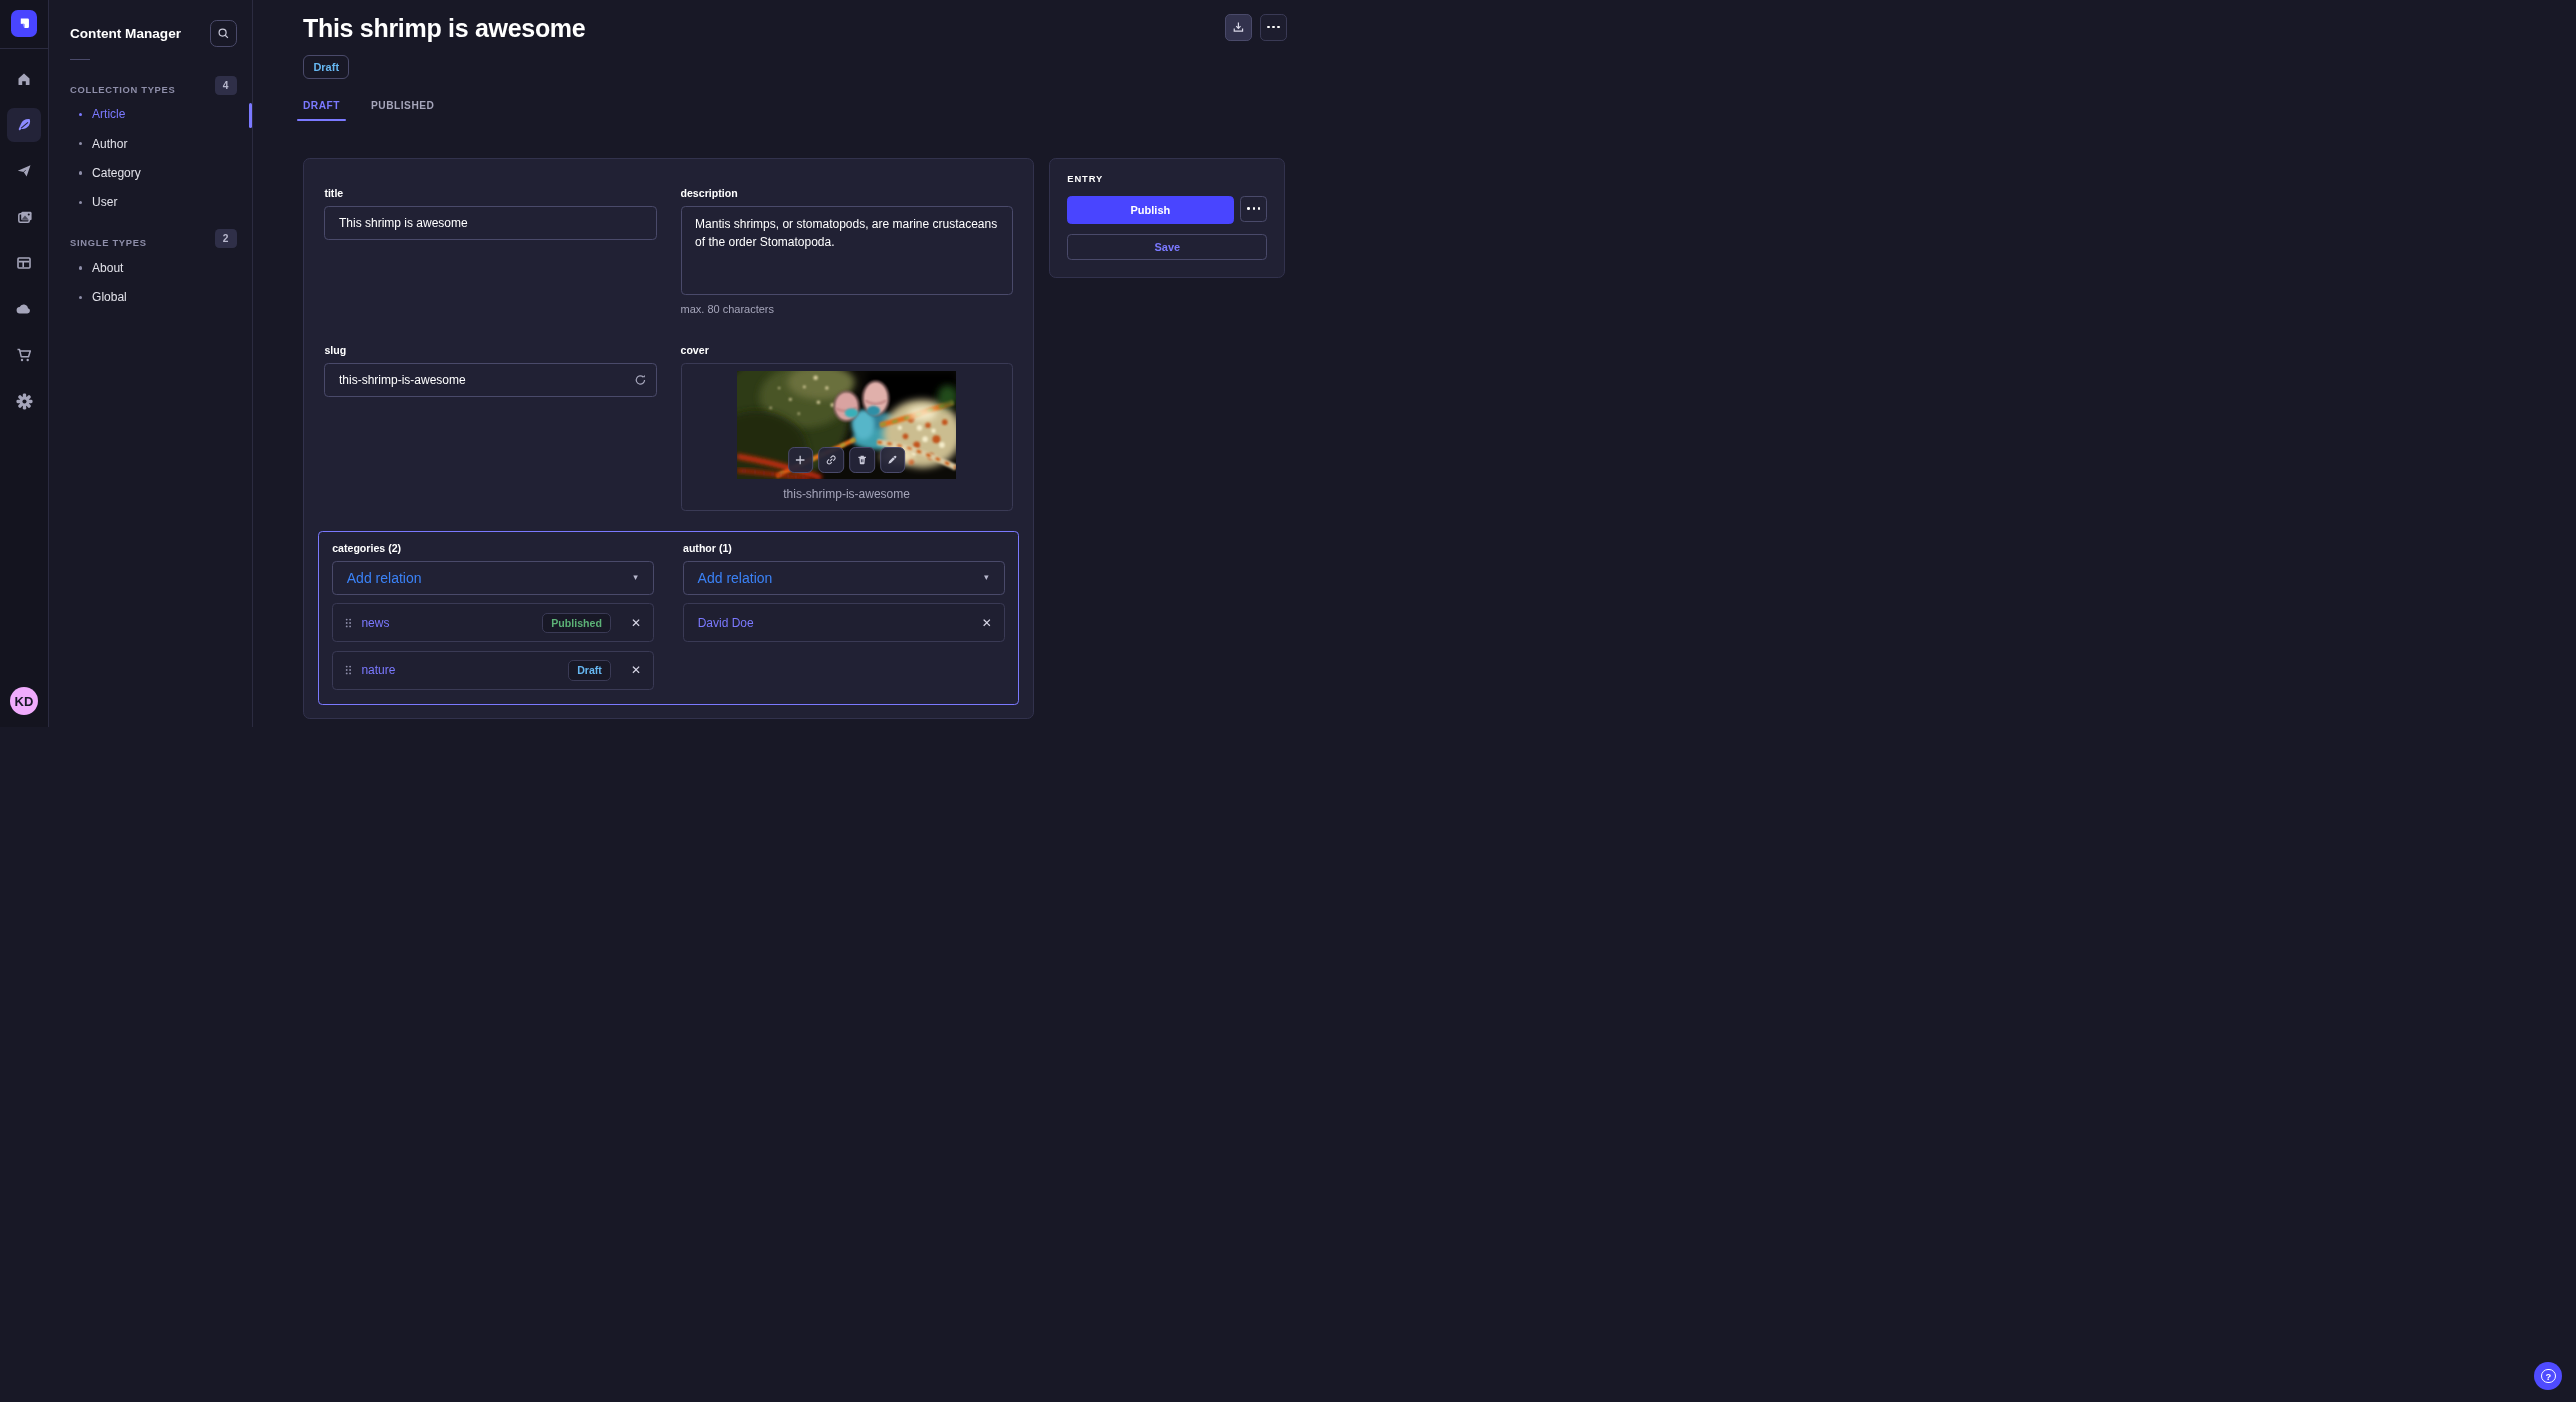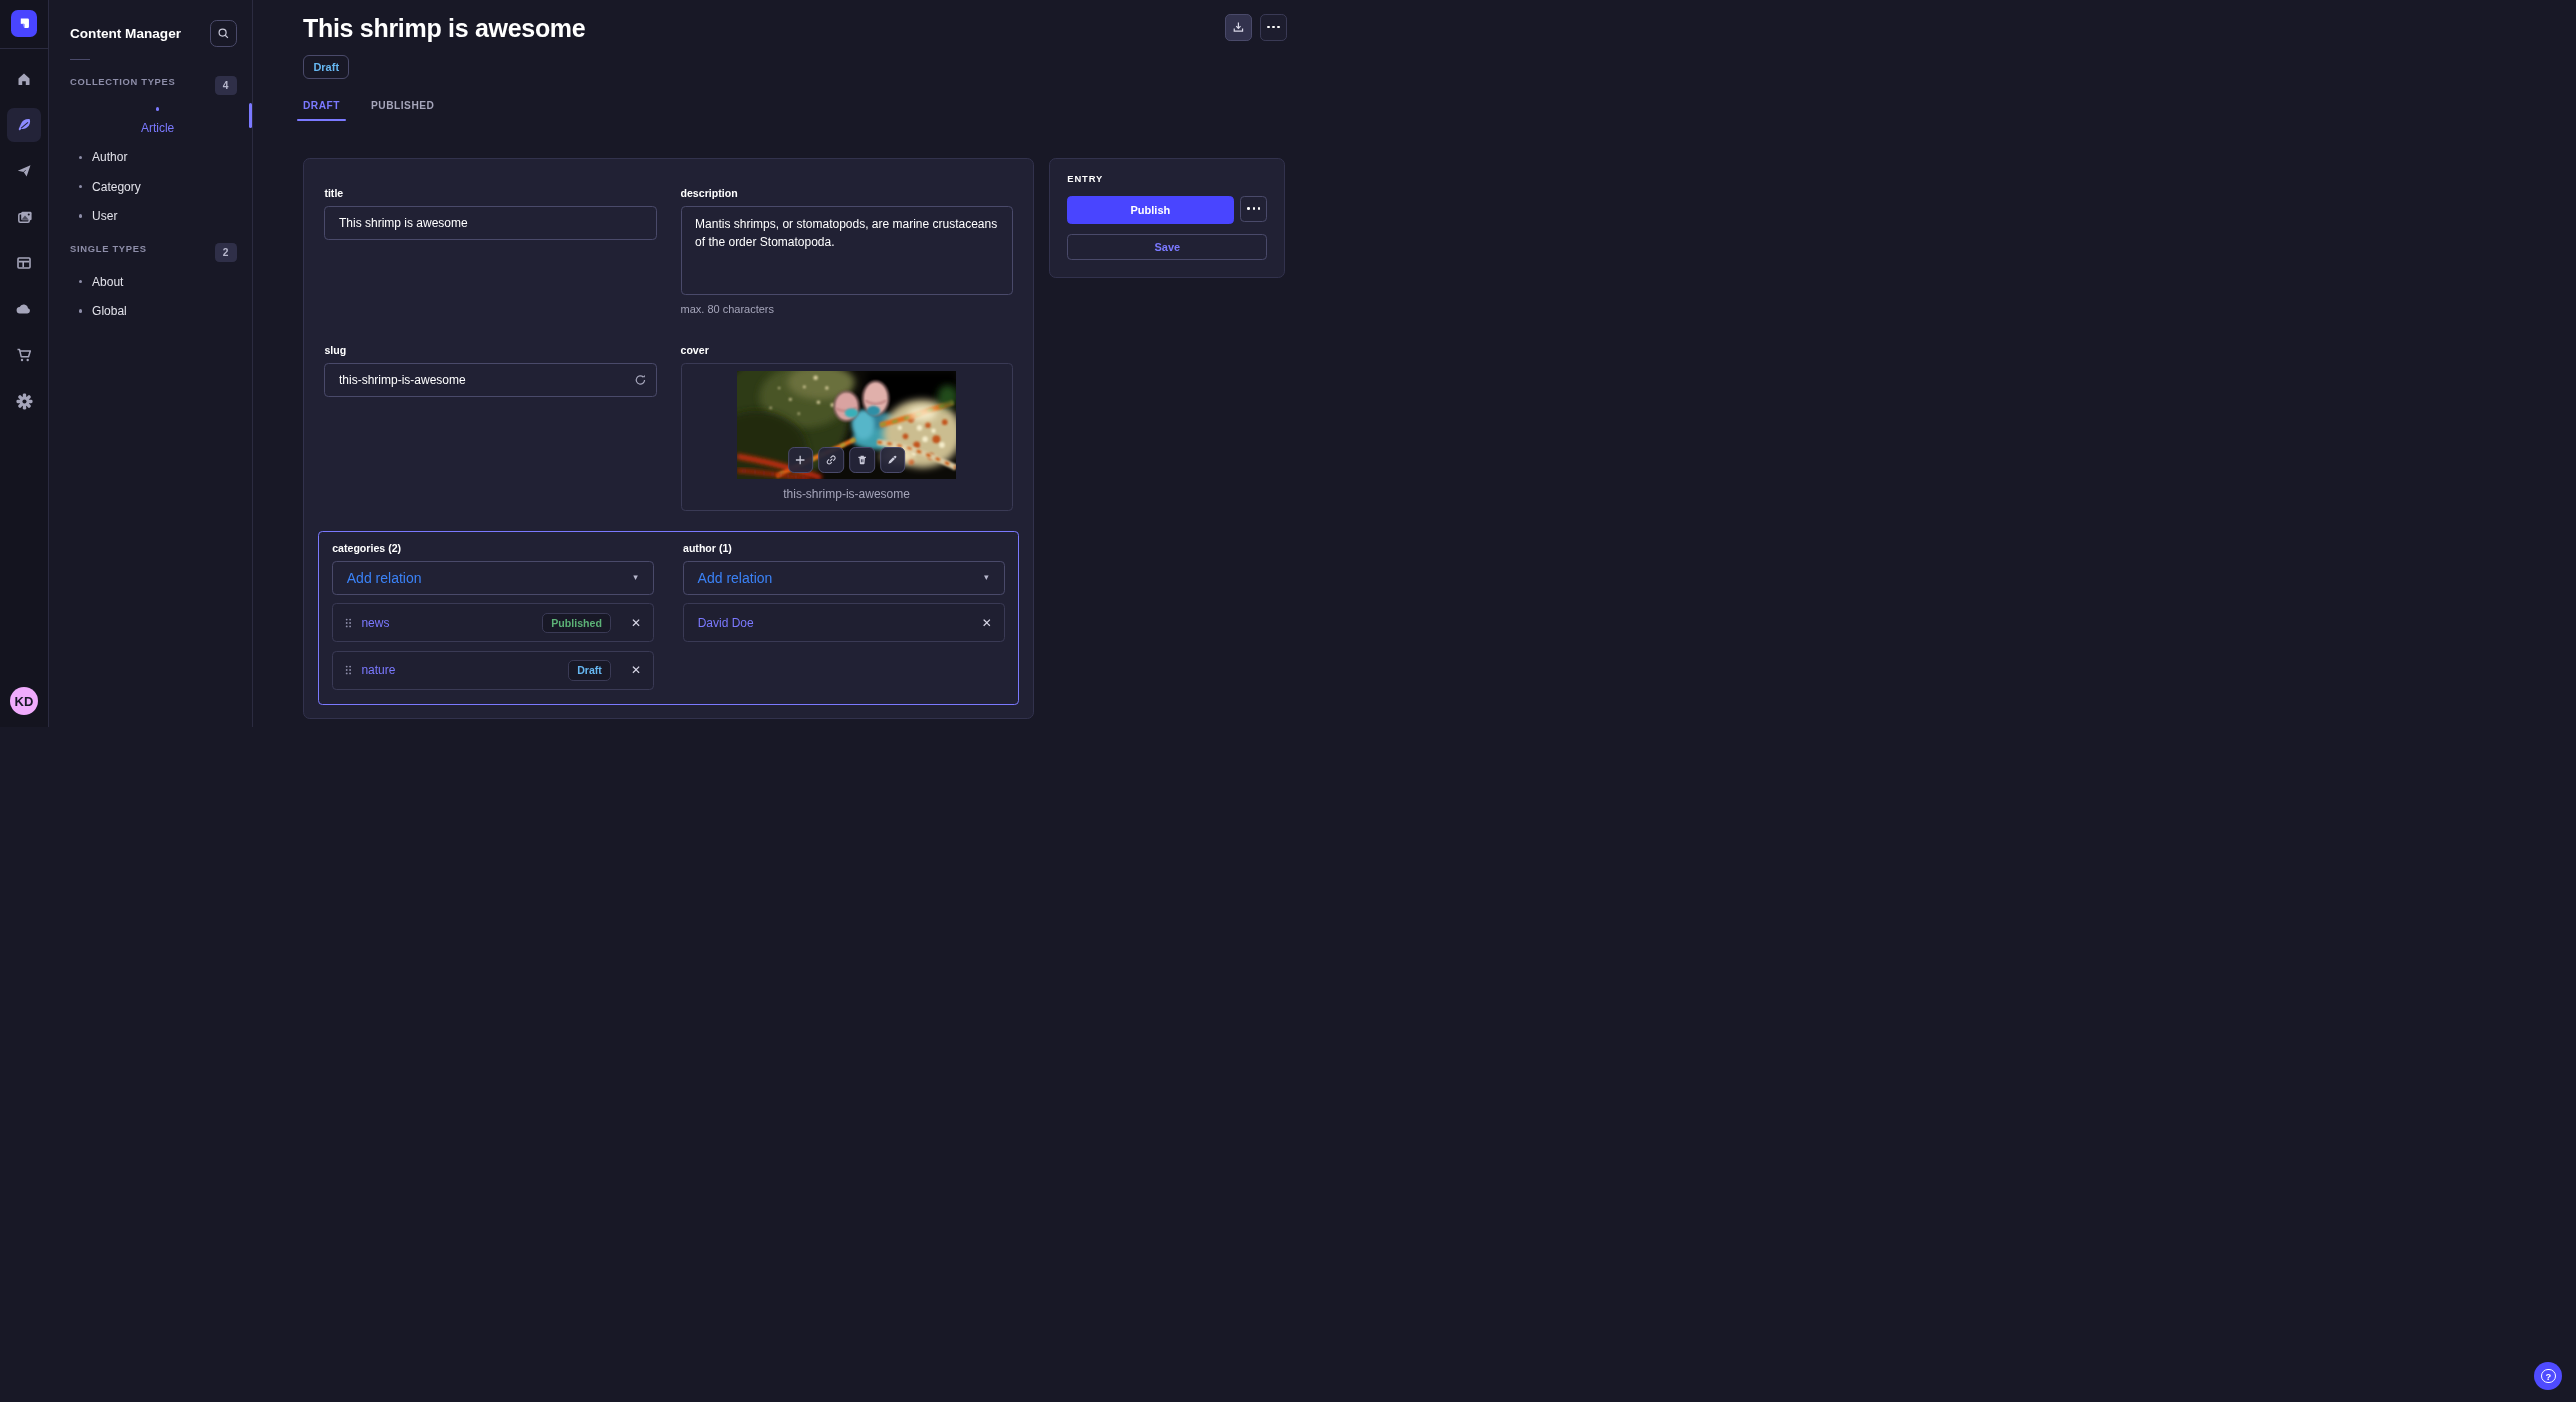--- a/index.html
+++ b/index.html
@@ -39,33 +39,33 @@
     flex-shrink:0; position:relative;
   }
   .sidebar-head { display:flex; align-items:center; justify-content:space-between; padding:20.4px 15.3px 0 21px; }
   .sidebar-title { font-size:13.6px; font-weight:700; color:#ffffff; }
   .search-btn {
     width:27px; height:27px; border:0.9px solid #4a4a6a; border-radius:6.8px; background:transparent;
     display:flex; align-items:center; justify-content:center; color:#c9c9d8; cursor:pointer;
   }
   .sidebar-divider { width:20.4px; height:0.9px; background:#4a4a6a; margin:12px 0 15.3px 21px; }
   .side-section { padding:0 15.3px 0 21px; margin-bottom:8.5px; }
-  .side-section-head { display:flex; align-items:flex-start; justify-content:space-between; margin-bottom:5.1px; }
+  .side-section-head { display:flex; align-items:flex-end; justify-content:space-between; margin-bottom:5.1px; }
   .side-section-label { font-size:9.4px; font-weight:700; letter-spacing:0.7px; color:#8e8ea9; }
   .count-badge {
     min-width:22px; height:19px; padding:0 6px; border-radius:4.3px; background:#2f2f48;
     color:#b8b8cd; font-size:10.2px; font-weight:600;
     display:flex; align-items:center; justify-content:center;
   }
   .side-item {
     display:flex; align-items:center; gap:10.2px; padding:7.7px 0 7.7px 8.5px;
     font-size:12px; color:#e2e2ea; cursor:pointer; position:relative;
   }
   .side-item .dot { width:3.4px; height:3.4px; border-radius:50%; background:#8e8ea9; flex-shrink:0; }
-  .side-item.active { color:#7b79ff;flex-direction:column; }
+  .side-item.active { color:#7b79ff; }
   .side-item.active .dot { background:#7b79ff; }
   .active-indicator { position:absolute; right:-15.3px; top:3.4px; width:2.6px; height:25px; background:#7b79ff; border-radius:1.7px; }
   
   .main { flex:1; position:relative; padding:0 49px 0 50px; }
   .main-top { display:flex; justify-content:space-between; align-items:flex-start; padding-top:13.6px; }
   .page-title { font-size:25px; font-weight:700; color:#ffffff; letter-spacing:-0.3px; }
   .top-actions { display:flex; gap:8.5px; padding-top:0; }
   .icon-btn {
     width:27px; height:27px; border-radius:5.1px; display:flex; align-items:center; justify-content:center;
     cursor:pointer; color:#d9d8e8;

